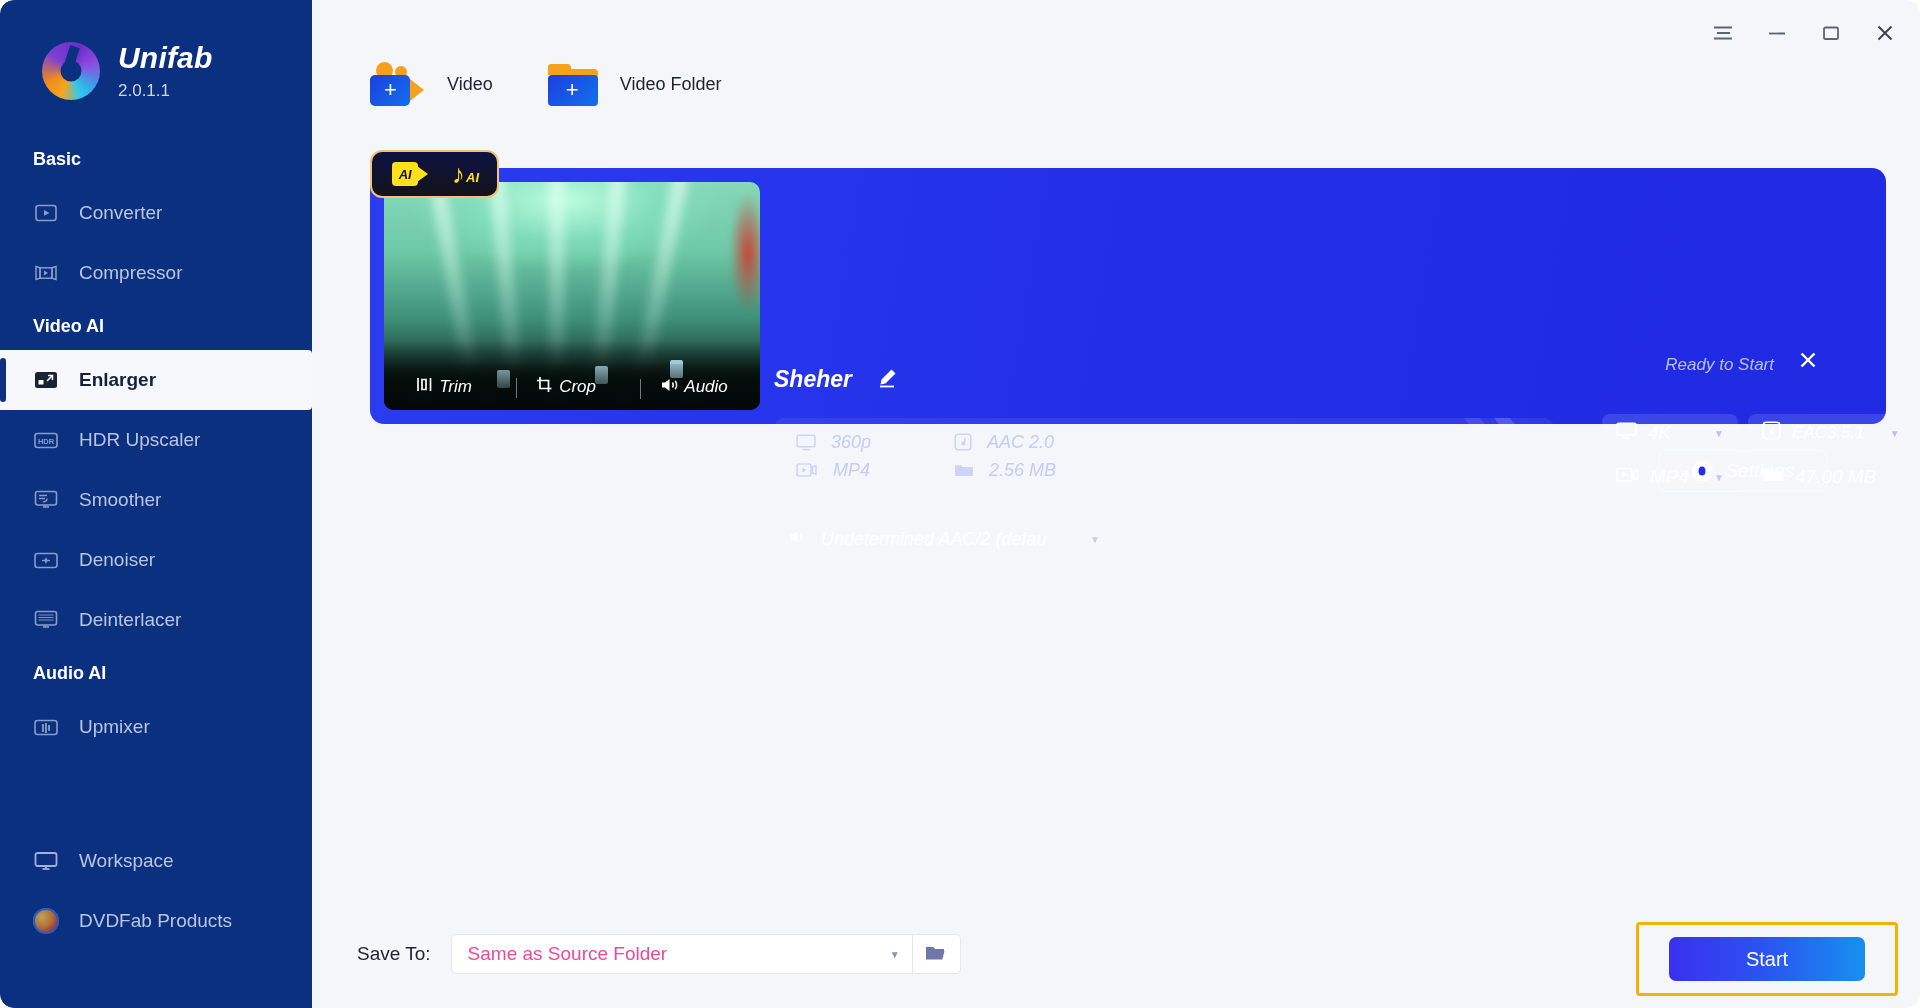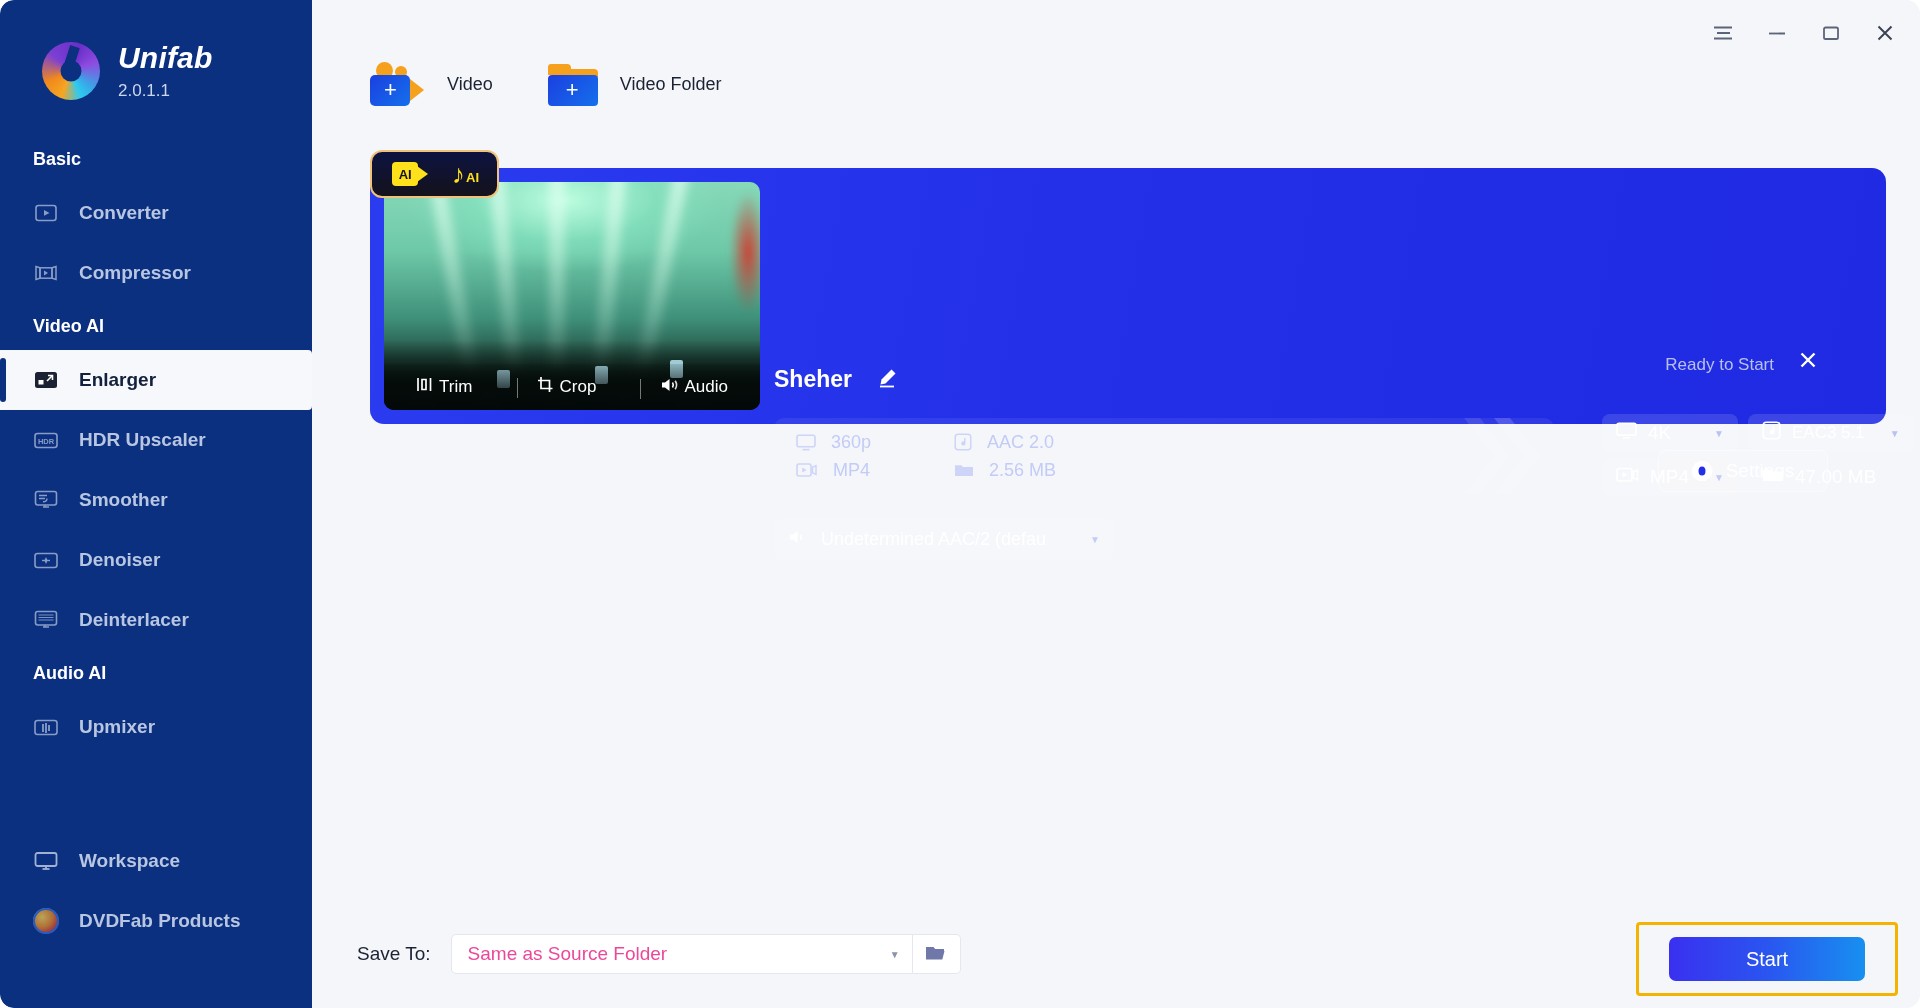--- a/index.html
+++ b/index.html
@@ -72,21 +72,20 @@
     position: relative; cursor: pointer;
   }
   .nav-item .nav-icon {
     width: 26px; height: 26px; flex: 0 0 auto;
     display: flex; align-items: center; justify-content: center;
     opacity: 0.72;
   }
   .nav-item .nav-label {
     margin-left: 20px; font-size: 19px; color: #b9c6e2;
     white-space: nowrap;
-    font-weight: bold;
   }
   .nav-item.active {
     background: #f6f8fc;
     border-radius: 0 4px 4px 0;
   }
   .nav-item.active::before {
     content: ""; position: absolute; left: 0; top: 8px;
     width: 6px; height: 44px; background: #0b307f; border-radius: 3px;
   }
   .nav-item.active .nav-label {
@@ -171,20 +170,21 @@
     color: #fff; font-size: 22px; line-height: 14px; font-weight: 300;
   }
 
   
   .task-card {
     position: absolute; left: 58px; top: 168px;
     width: 1516px; height: 256px;
     background: linear-gradient(100deg,#2b3cf0 0%,#2330e8 45%,#1f2ae2 100%);
     border-radius: 14px;
     overflow: visible;
+    font-style: italic;
   }
   .thumb-wrap {
     position: absolute; left: 14px; top: 14px;
     width: 376px; height: 228px;
     border-radius: 10px; overflow: hidden;
   }
   .thumb-img {
     position: absolute; inset: 0;
     background:
       radial-gradient(ellipse 60% 45% at 48% 8%, rgba(190,255,225,0.95) 0%, rgba(130,225,190,0.6) 40%, rgba(60,150,120,0.1) 70%),

